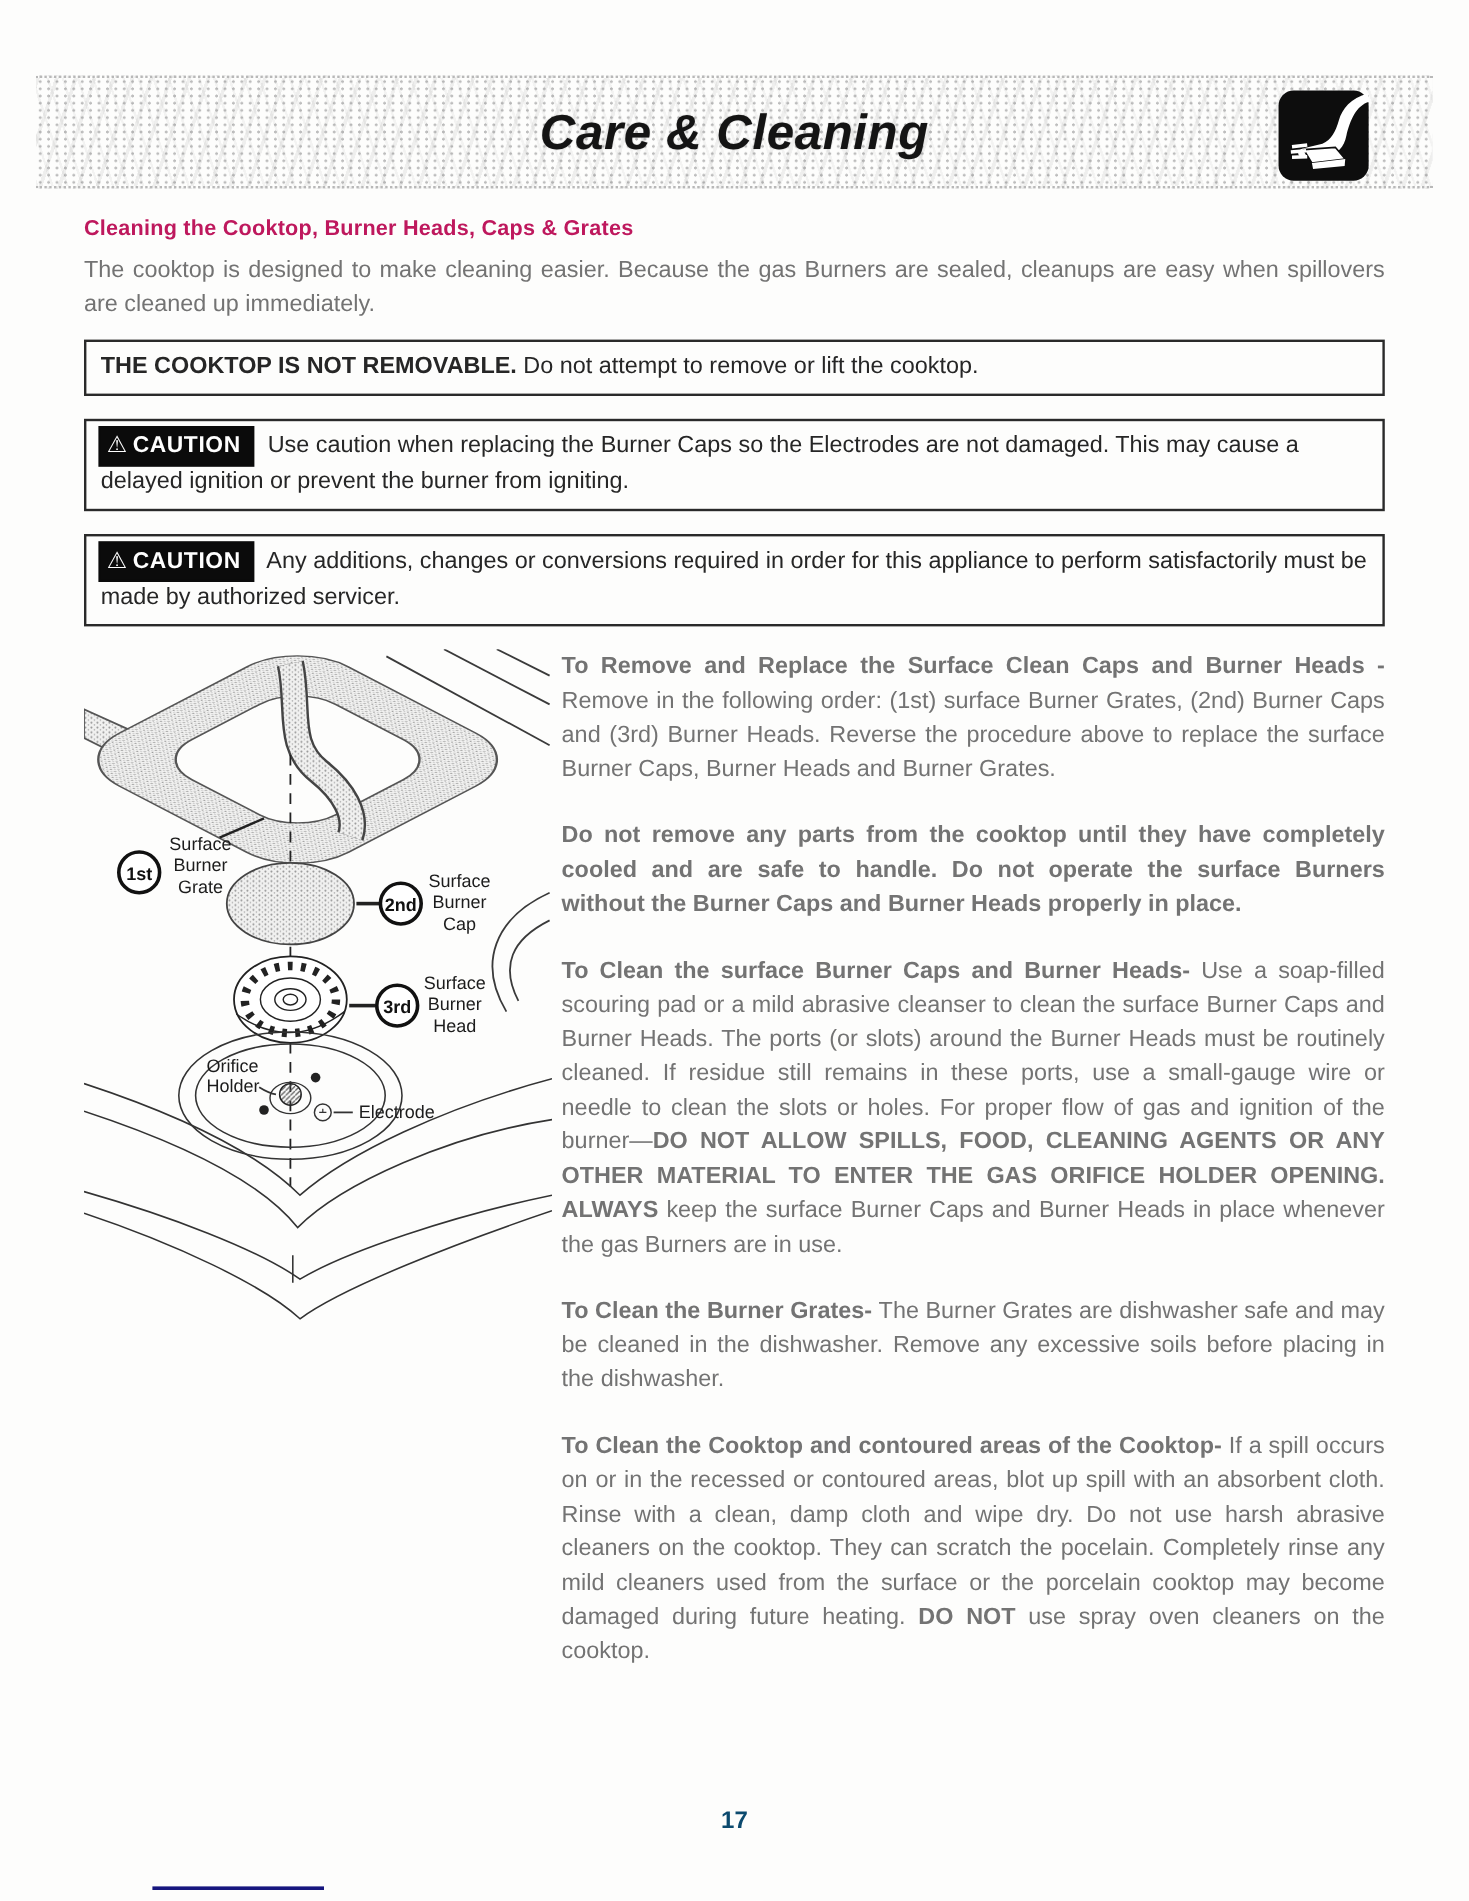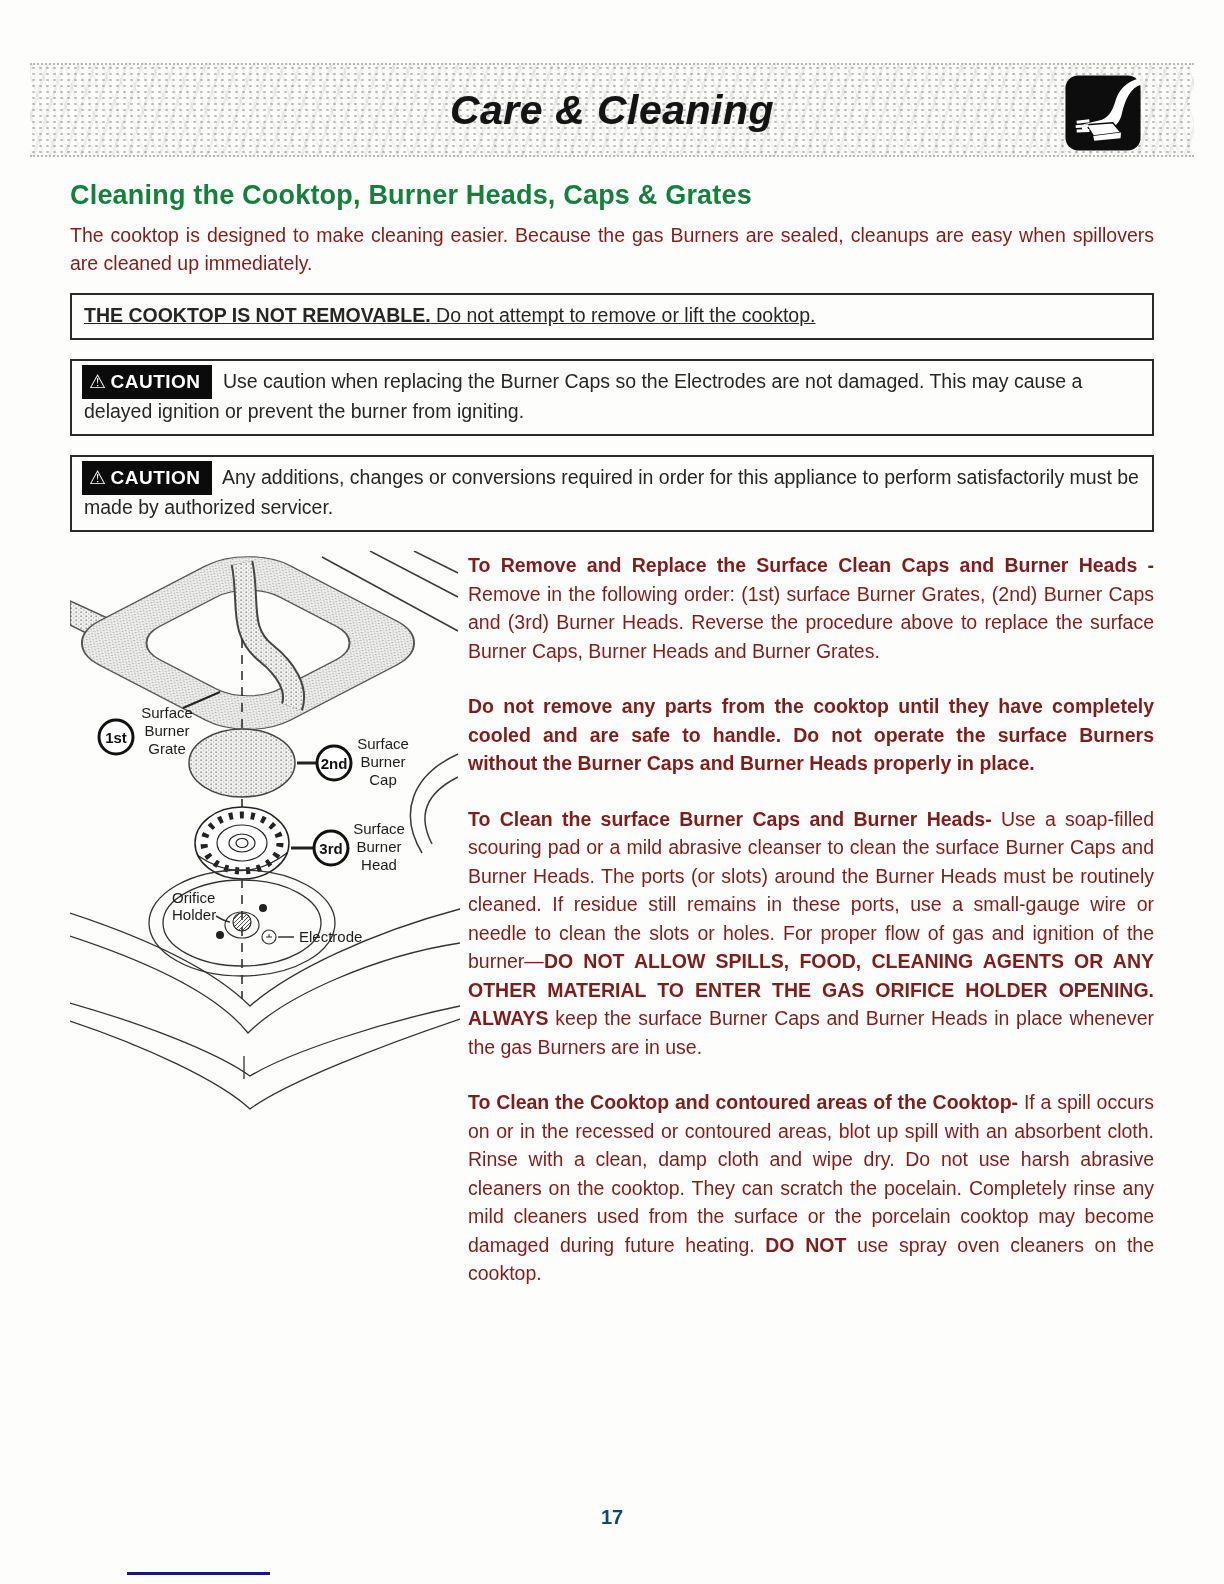--- a/index.html
+++ b/index.html
@@ -18,22 +18,22 @@
     background-size:auto,auto,7px 6px;
     display:flex;align-items:center;justify-content:center;
   }
   .band-title{
     font-size:41px;font-weight:700;font-style:italic;color:#141414;letter-spacing:0.5px;
     text-shadow:0 0 1px rgba(0,0,0,0.35);
   }
   .band-icon{position:absolute;right:52px;top:9px;width:78px;height:78px;}
   
   .content{position:absolute;left:70px;right:70px;top:180px;}
-  .sec-title{font-size:27px;font-weight:700;letter-spacing:0.2px;margin:0 0 10px 0;color:#15803d;}
-  p.body{font-size:19.5px;line-height:28px;margin:0 0 16px 0;text-align:justify;color:#7f1d1d;}
+  .sec-title{font-size:18px;font-weight:700;letter-spacing:0.2px;margin:0 0 10px 0;color:#be185d;}
+  p.body{font-size:19.5px;line-height:28px;margin:0 0 16px 0;text-align:justify;color:#737373;}
   .b{font-weight:700;}
   .notice{
     border:2px solid #2a2a2a;padding:6px 12px 8px 12px;margin:0 0 19px 0;
     font-size:19.5px;line-height:29px;text-align:left;color:#262626;
   }
   .caution-badge{
     display:inline-block;background:#0b0b0b;color:#ffffff;font-weight:700;
     padding:0 9px 1px 5px;margin-right:8px;font-size:19px;letter-spacing:0.5px;
     box-shadow:0 0 0 2px #0b0b0b;
   }
@@ -63,21 +63,21 @@
       <path d="M13,49.5 L26,48 M12,54 L25,53 M13,58.5 L26,58" stroke="#fff" stroke-width="3" fill="none"></path>
     </svg>
   </div>
 
   <div class="content">
 
     <h1 class="sec-title">Cleaning the Cooktop, Burner Heads, Caps &amp; Grates</h1>
 
     <p class="body">The cooktop is designed to make cleaning easier. Because the gas Burners are sealed, cleanups are easy when spillovers are cleaned up immediately.</p>
 
-    <div class="notice" style="margin-top:4px;text-decoration:underline;">
+    <div class="notice" style="margin-top:4px;">
       <span class="b">THE COOKTOP IS NOT REMOVABLE.</span><span> Do not attempt to remove or lift the cooktop.</span>
     </div>
 
     <div class="notice">
       <span class="caution-badge"><span class="tri">⚠</span><span>CAUTION</span></span><span> Use caution when replacing the Burner Caps so the Electrodes are not damaged. This may cause a delayed ignition or prevent the burner from igniting.</span>
     </div>
 
     <div class="notice">
       <span class="caution-badge"><span class="tri">⚠</span><span>CAUTION</span></span><span> Any additions, changes or conversions required in order for this appliance to perform satisfactorily must be made by authorized servicer.</span>
     </div>
@@ -193,20 +193,23 @@
         <p class="body">
           <span class="b">To Remove and Replace the Surface Clean Caps and Burner Heads - </span><span>Remove in the following order: (1st) surface Burner Grates, (2nd) Burner Caps and (3rd) Burner Heads. Reverse the procedure above to replace the surface Burner Caps, Burner Heads and Burner Grates.</span>
         </p>
         <p class="body">
           <span class="b">Do not remove any parts from the cooktop until they have completely cooled and are safe to handle. Do not operate the surface Burners without the Burner Caps and Burner Heads properly in place.</span>
         </p>
         <p class="body">
           <span class="b">To Clean the surface Burner Caps and Burner Heads- </span><span>Use a soap-filled scouring pad or a mild abrasive cleanser to clean the surface Burner Caps and Burner Heads. The ports (or slots) around the Burner Heads must be routinely cleaned. If residue still remains in these ports, use a small-gauge wire or needle to clean the slots or holes. For proper flow of gas and ignition of the burner—</span><span class="b">DO NOT ALLOW SPILLS, FOOD, CLEANING AGENTS OR ANY OTHER MATERIAL TO ENTER THE GAS ORIFICE HOLDER OPENING. ALWAYS </span><span>keep the surface Burner Caps and Burner Heads in place whenever the gas Burners are in use.</span>
         </p>
         <p class="body">
+          <span class="b">To Clean the Burner Grates- </span><span>The Burner Grates are dishwasher safe and may be cleaned in the dishwasher. Remove any excessive soils before placing in the dishwasher.</span>
+        </p>
+        <p class="body">
           <span class="b">To Clean the Cooktop and contoured areas of the Cooktop- </span><span>If a spill occurs on or in the recessed or contoured areas, blot up spill with an absorbent cloth. Rinse with a clean, damp cloth and wipe dry. Do not use harsh abrasive cleaners on the cooktop. They can scratch the pocelain. Completely rinse any mild cleaners used from the surface or the porcelain cooktop may become damaged during future heating. </span><span class="b">DO NOT </span><span>use spray oven cleaners on the cooktop.</span>
         </p>
       </div>
     </div>
   </div>
 
   <div class="page-num">17</div>
   <div class="footer-rule" style="background: rgb(22, 22, 126);"></div>
 
 </div>

